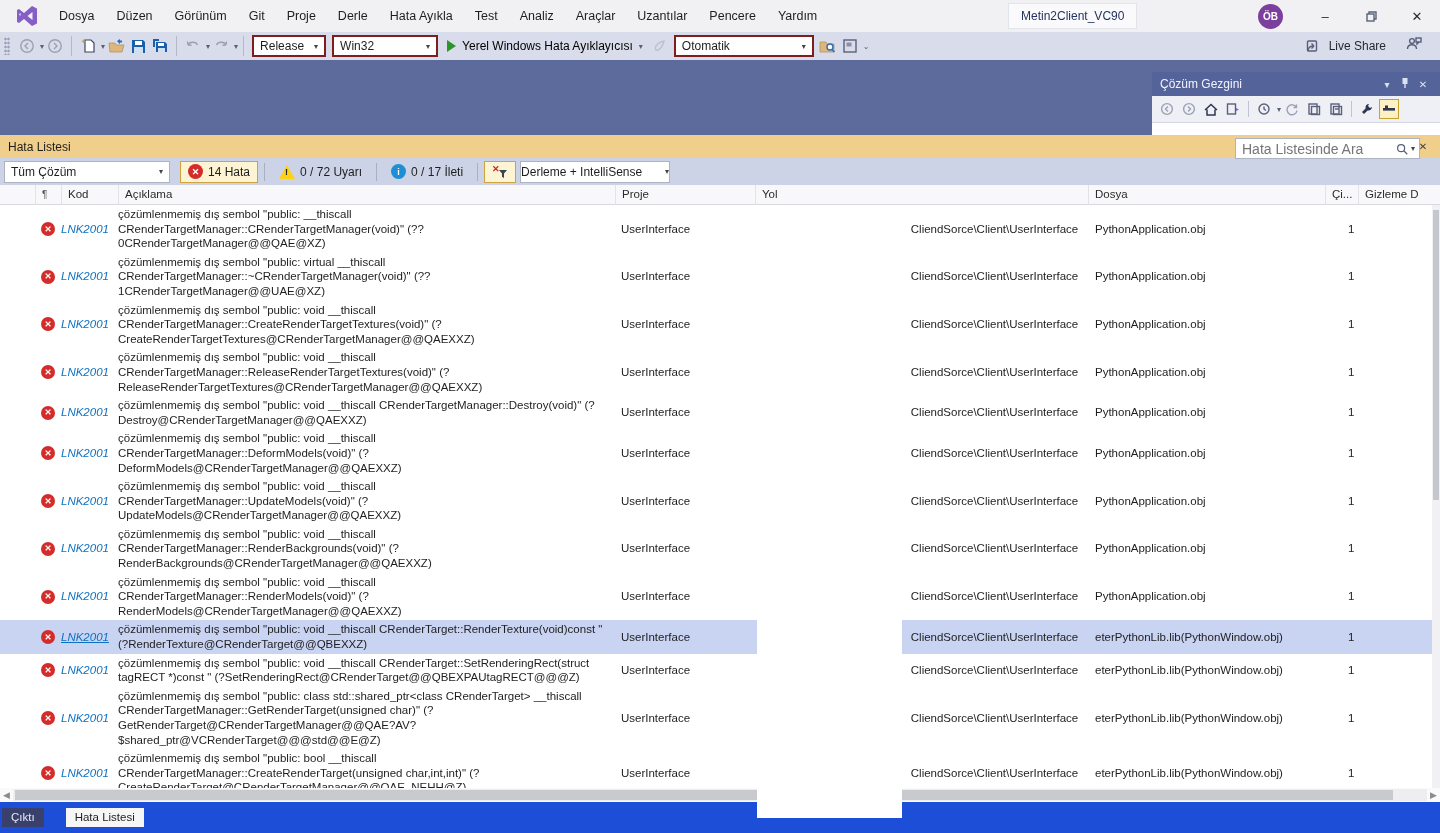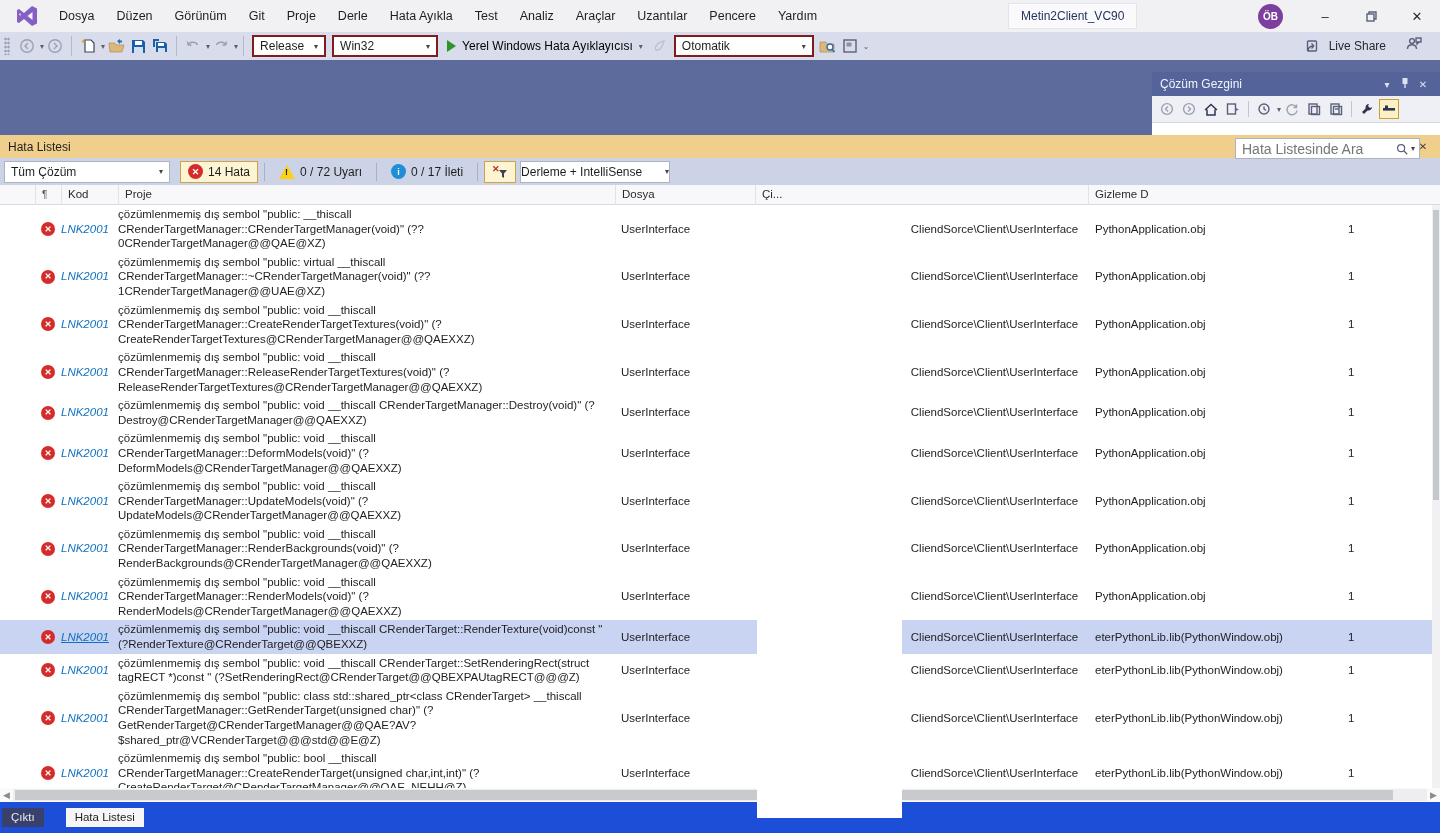--- a/index.html
+++ b/index.html
@@ -426,21 +426,23 @@
             <line x1="10" y1="10" x2="14" y2="14" class="ico-stroke"></line>
           </svg>
         <span class="arr">▾</span>
       </div>
     </div>
 
     <div class="el-header">
       <div></div>
       <div class="hdr-sev">¶</div>
       <div>Kod</div>
+      <div>Açıklama</div>
       <div>Proje</div>
+      <div>Yol</div>
       <div>Dosya</div>
       <div>Çi...</div>
       <div>Gizleme D</div>
     </div>
 
     <div class="el-rows" id="rows">
         <div class="row">
         <div></div>
         <div class="c-icon">
             <span class="err-dot">✕</span>

